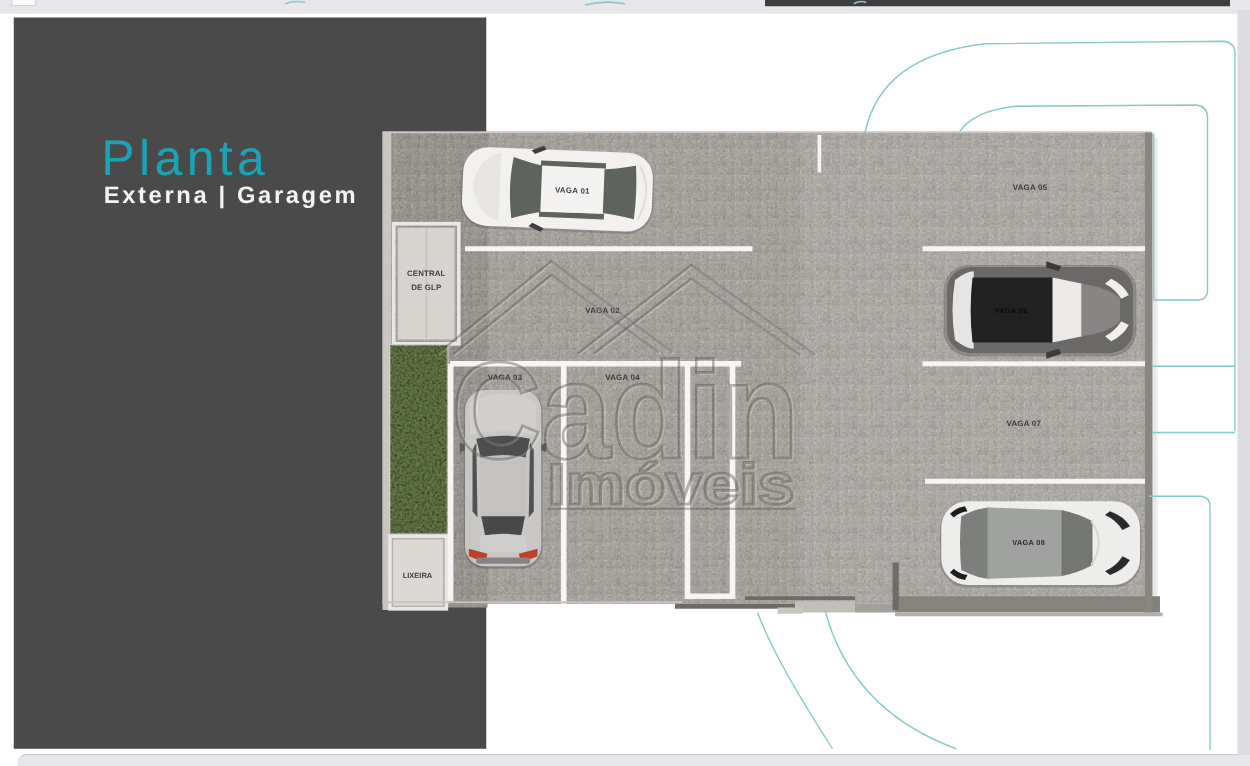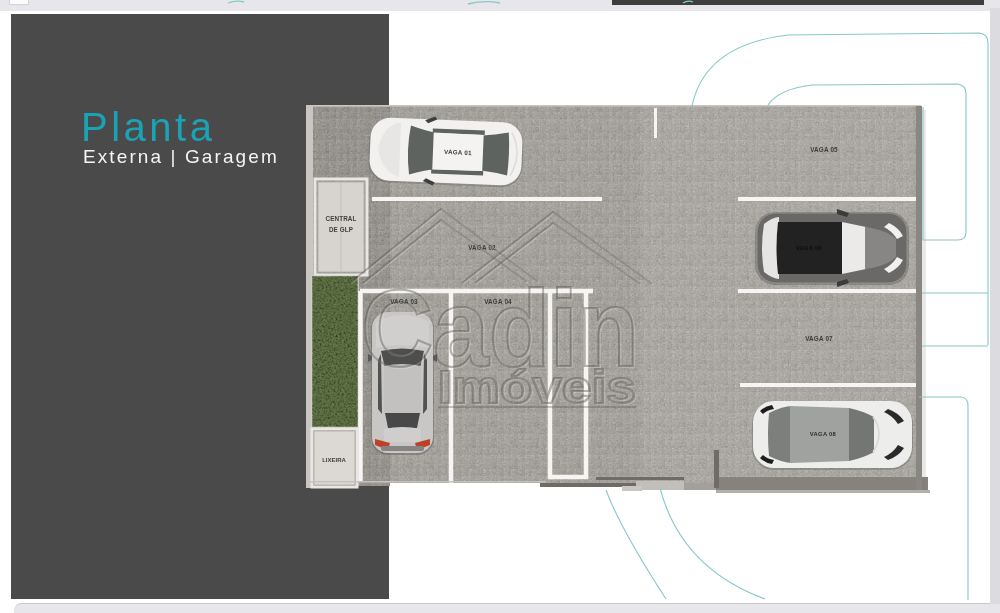--- a/index.html
+++ b/index.html
@@ -17,21 +17,21 @@
 <div class="abs" style="left:612px;top:0;width:372px;height:5px;background:#3e3e3e;"></div>
 
 <div class="abs" style="left:14px;top:603px;width:986px;height:10px;background:#e7e7eb;border-top:1px solid #c9c9ce;border-top-left-radius:8px;"></div>
 
 <div class="abs" style="left:990px;top:8px;width:10px;height:596px;background:#dcdce0;"></div>
 
 <div class="abs" style="left:11px;top:14px;width:378px;height:585px;background:#4b4a4a;"></div>
 
 <div class="abs" style="left:81px;top:105px;color:#1aa3b6;font-size:40px;font-weight:400;letter-spacing:3.5px;">Planta</div>
 
-<div class="abs" style="left:83px;top:146px;color:#f4f4f4;font-size:19px;font-weight:400;letter-spacing:2.1px;">Externa | Garagem</div>
+<div class="abs" style="left:83px;top:146px;color:#f4f4f4;font-size:19px;font-weight:700;letter-spacing:2.1px;">Externa | Garagem</div>
 
 <svg class="abs" style="left:0;top:0;" width="1000" height="613" viewBox="0 0 1000 613">
 <defs>
   <pattern id="pv" width="7" height="7" patternUnits="userSpaceOnUse">
     <rect width="7" height="7" fill="#a9a59e"></rect>
     <rect width="3.5" height="3.5" fill="#aeaaa3"></rect>
     <rect x="3.5" y="3.5" width="3.5" height="3.5" fill="#a5a19a"></rect>
     <path d="M0 0H7 M0 0V7" stroke="rgba(255,255,255,0.10)" stroke-width="0.7" fill="none"></path>
   </pattern>
   <pattern id="pv2" width="21" height="21" patternUnits="userSpaceOnUse">

